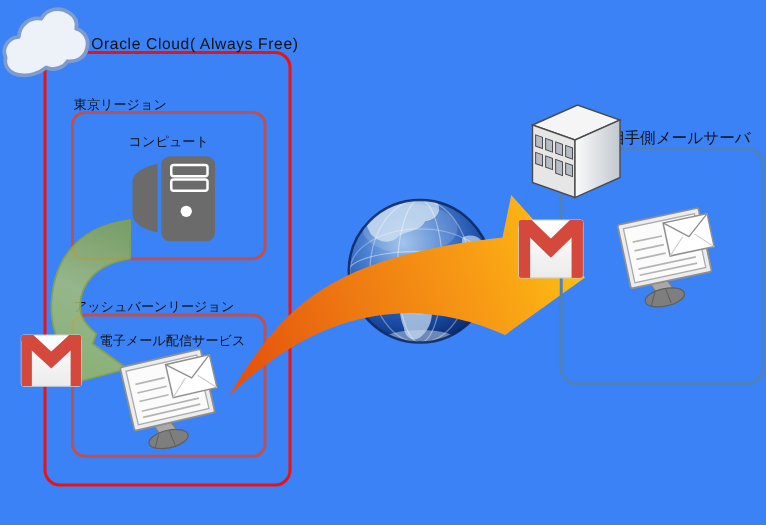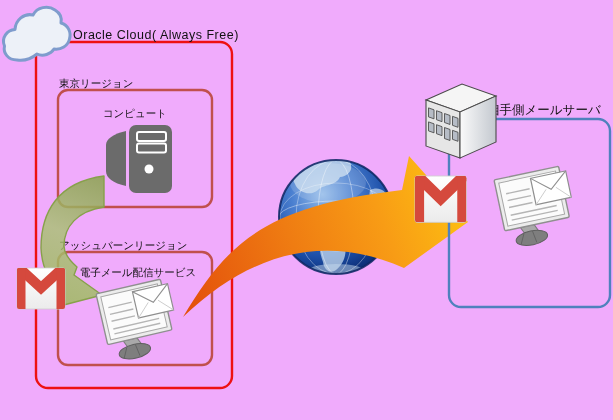--- a/index.html
+++ b/index.html
@@ -1,16 +1,16 @@
 <!DOCTYPE html>
 <html><head>
 <meta charset="utf-8">
 <style>
   html,body{margin:0;padding:0;background:#ffffff;}
-  .stage{position:relative;width:613px;height:420px;background:#f0abfc;overflow:hidden;
+  .stage{position:relative;width:613px;height:420px;background:#3b82f6;overflow:hidden;
          font-family:"Liberation Sans","DejaVu Sans",sans-serif;}
   svg{display:block;}
   text{fill:#111111;font-family:"Liberation Sans","DejaVu Sans",sans-serif;}
 </style>
 </head>
 <body>
 
 <div class="stage">
 <svg width="613" height="420" viewBox="0 0 613 420">
   <defs>

